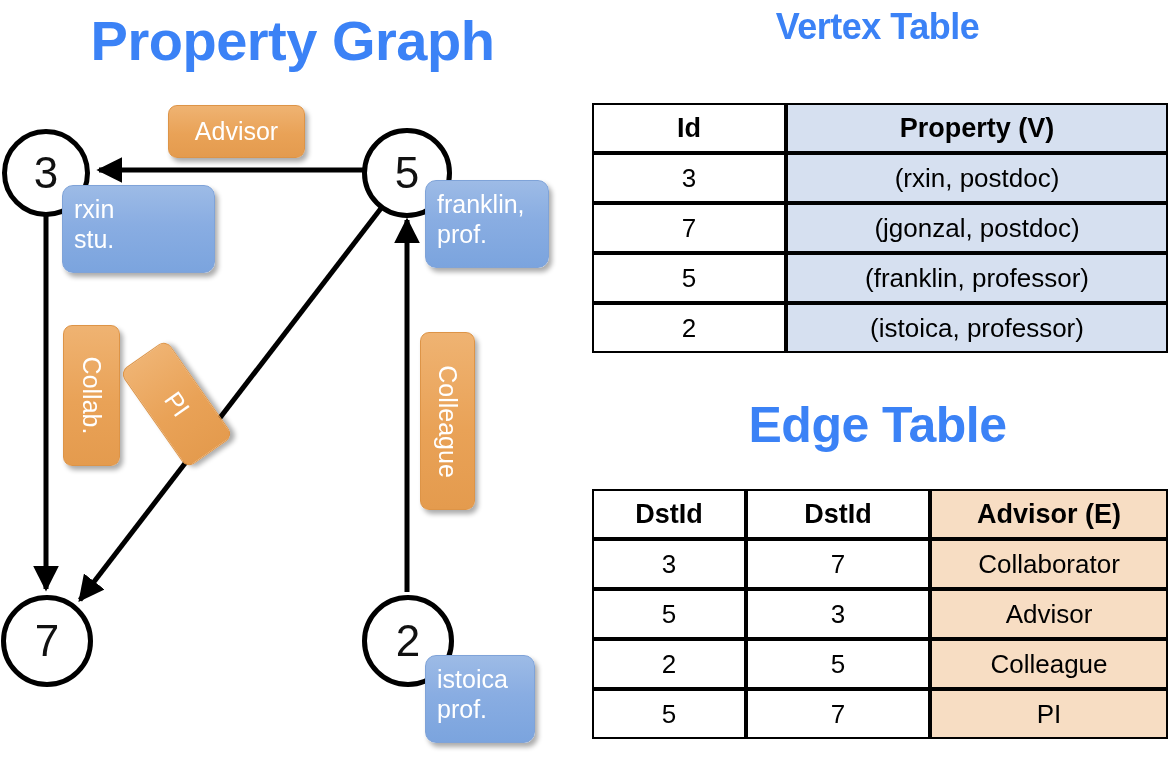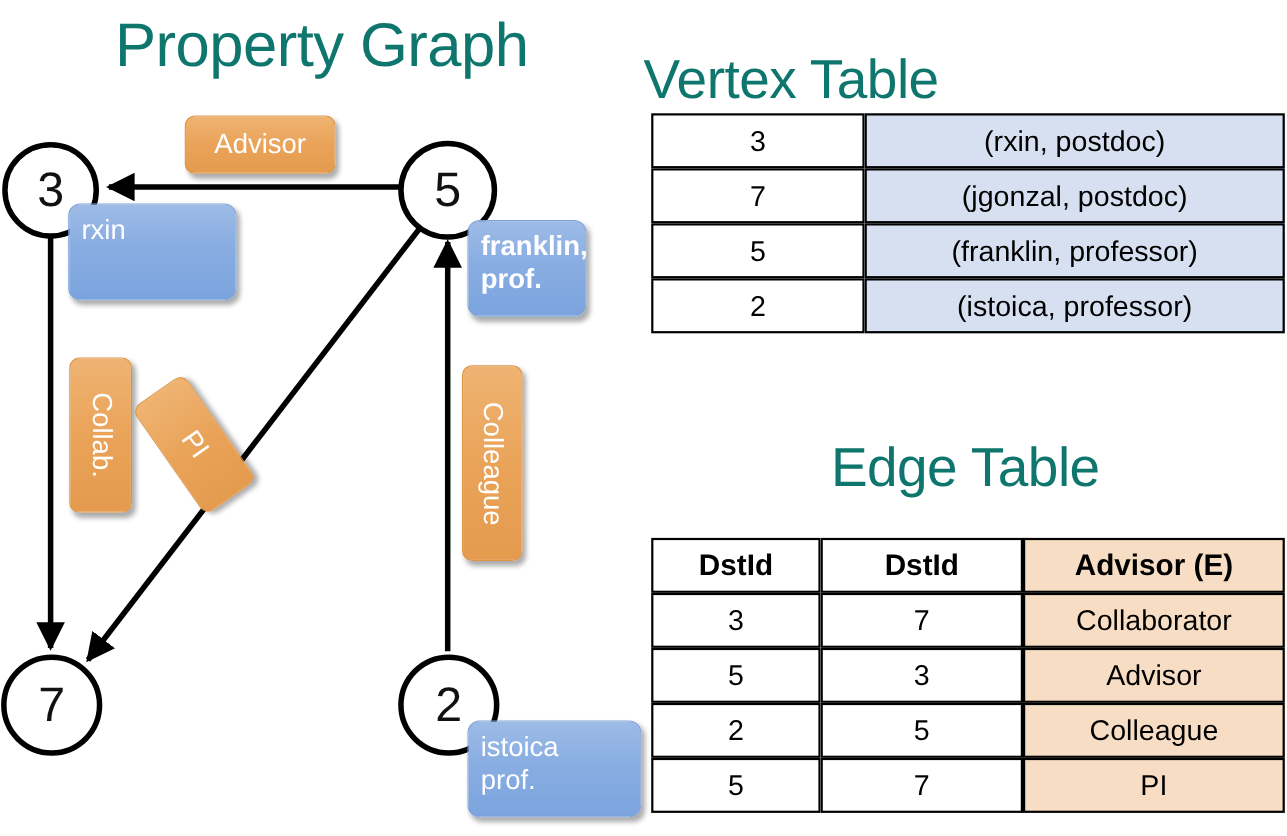--- a/index.html
+++ b/index.html
@@ -1,23 +1,23 @@
 <!DOCTYPE html>
 <html><head>
 <meta charset="utf-8">
 <style>
   html,body{margin:0;padding:0;background:#ffffff;}
   body{width:1170px;height:760px;position:relative;overflow:hidden;
        font-family:"Liberation Sans","DejaVu Sans",sans-serif;color:#000;}
 
-  .title{position:absolute;font-weight:400;color:#0f766e;white-space:nowrap;
+  .title{position:absolute;font-weight:700;color:#3b82f6;white-space:nowrap;
          letter-spacing:-0.5px;}
 
   #title-property-graph{left:0;top:8px;width:585px;text-align:center;font-size:56px;}
-  #title-vertex-table{left:585px;top:6px;width:585px;font-size:50px;margin-top:37px;}
+  #title-vertex-table{left:585px;top:6px;width:585px;text-align:center;font-size:36px;}
   #title-edge-table{left:585px;top:396px;width:585px;text-align:center;font-size:50px;}
 
   
   #graph{position:absolute;left:0;top:0;width:585px;height:760px;}
   #graph-svg{position:absolute;left:0;top:0;width:585px;height:760px;}
 
   .node{position:absolute;border:5px solid #000;border-radius:50%;
         background:#fff;box-sizing:border-box;
         display:flex;align-items:center;justify-content:center;
         font-size:44px;line-height:1;color:#111;}
@@ -89,26 +89,27 @@
   </div>
   <div class="node" style="left:1px;top:595px;width:92px;height:92px;">
     <span>7</span>
   </div>
   <div class="node" style="left:362px;top:595px;width:92px;height:92px;">
     <span>2</span>
   </div>
 
   <div class="vbox" style="left:62px;top:185px;width:153px;height:88px;">
     <div>rxin</div>
+    <div>stu.</div>
   </div>
-  <div class="vbox" style="left:425px;top:200px;width:108px;height:88px;font-weight:bold;">
+  <div class="vbox" style="left:425px;top:180px;width:124px;height:88px;">
     <div>franklin,</div>
     <div>prof.</div>
   </div>
-  <div class="vbox" style="left:425px;top:655px;width:158px;height:88px;">
+  <div class="vbox" style="left:425px;top:655px;width:110px;height:88px;">
     <div>istoica</div>
     <div>prof.</div>
   </div>
 
   <div class="ebox" style="left:168px;top:105px;width:137px;height:53px;">
     <span class="lbl">Advisor</span>
   </div>
 
   <div class="ebox rot90" style="left:63px;top:325px;width:57px;height:141px;">
     <span class="lbl">Collab.</span>
@@ -118,20 +119,24 @@
     <span class="lbl">PI</span>
   </div>
 
   <div class="ebox rot90" style="left:420px;top:332px;width:55px;height:178px;">
     <span class="lbl">Colleague</span>
   </div>
 </div>
 
 <table class="tbl" id="vertex-table">
   <tbody>
+    <tr>
+      <td class="hd c-id">Id</td>
+      <td class="hd prop-v">Property (V)</td>
+    </tr>
     <tr>
       <td class="c-id">3</td>
       <td class="prop-v">(rxin, postdoc)</td>
     </tr>
     <tr>
       <td class="c-id">7</td>
       <td class="prop-v">(jgonzal, postdoc)</td>
     </tr>
     <tr>
       <td class="c-id">5</td>

